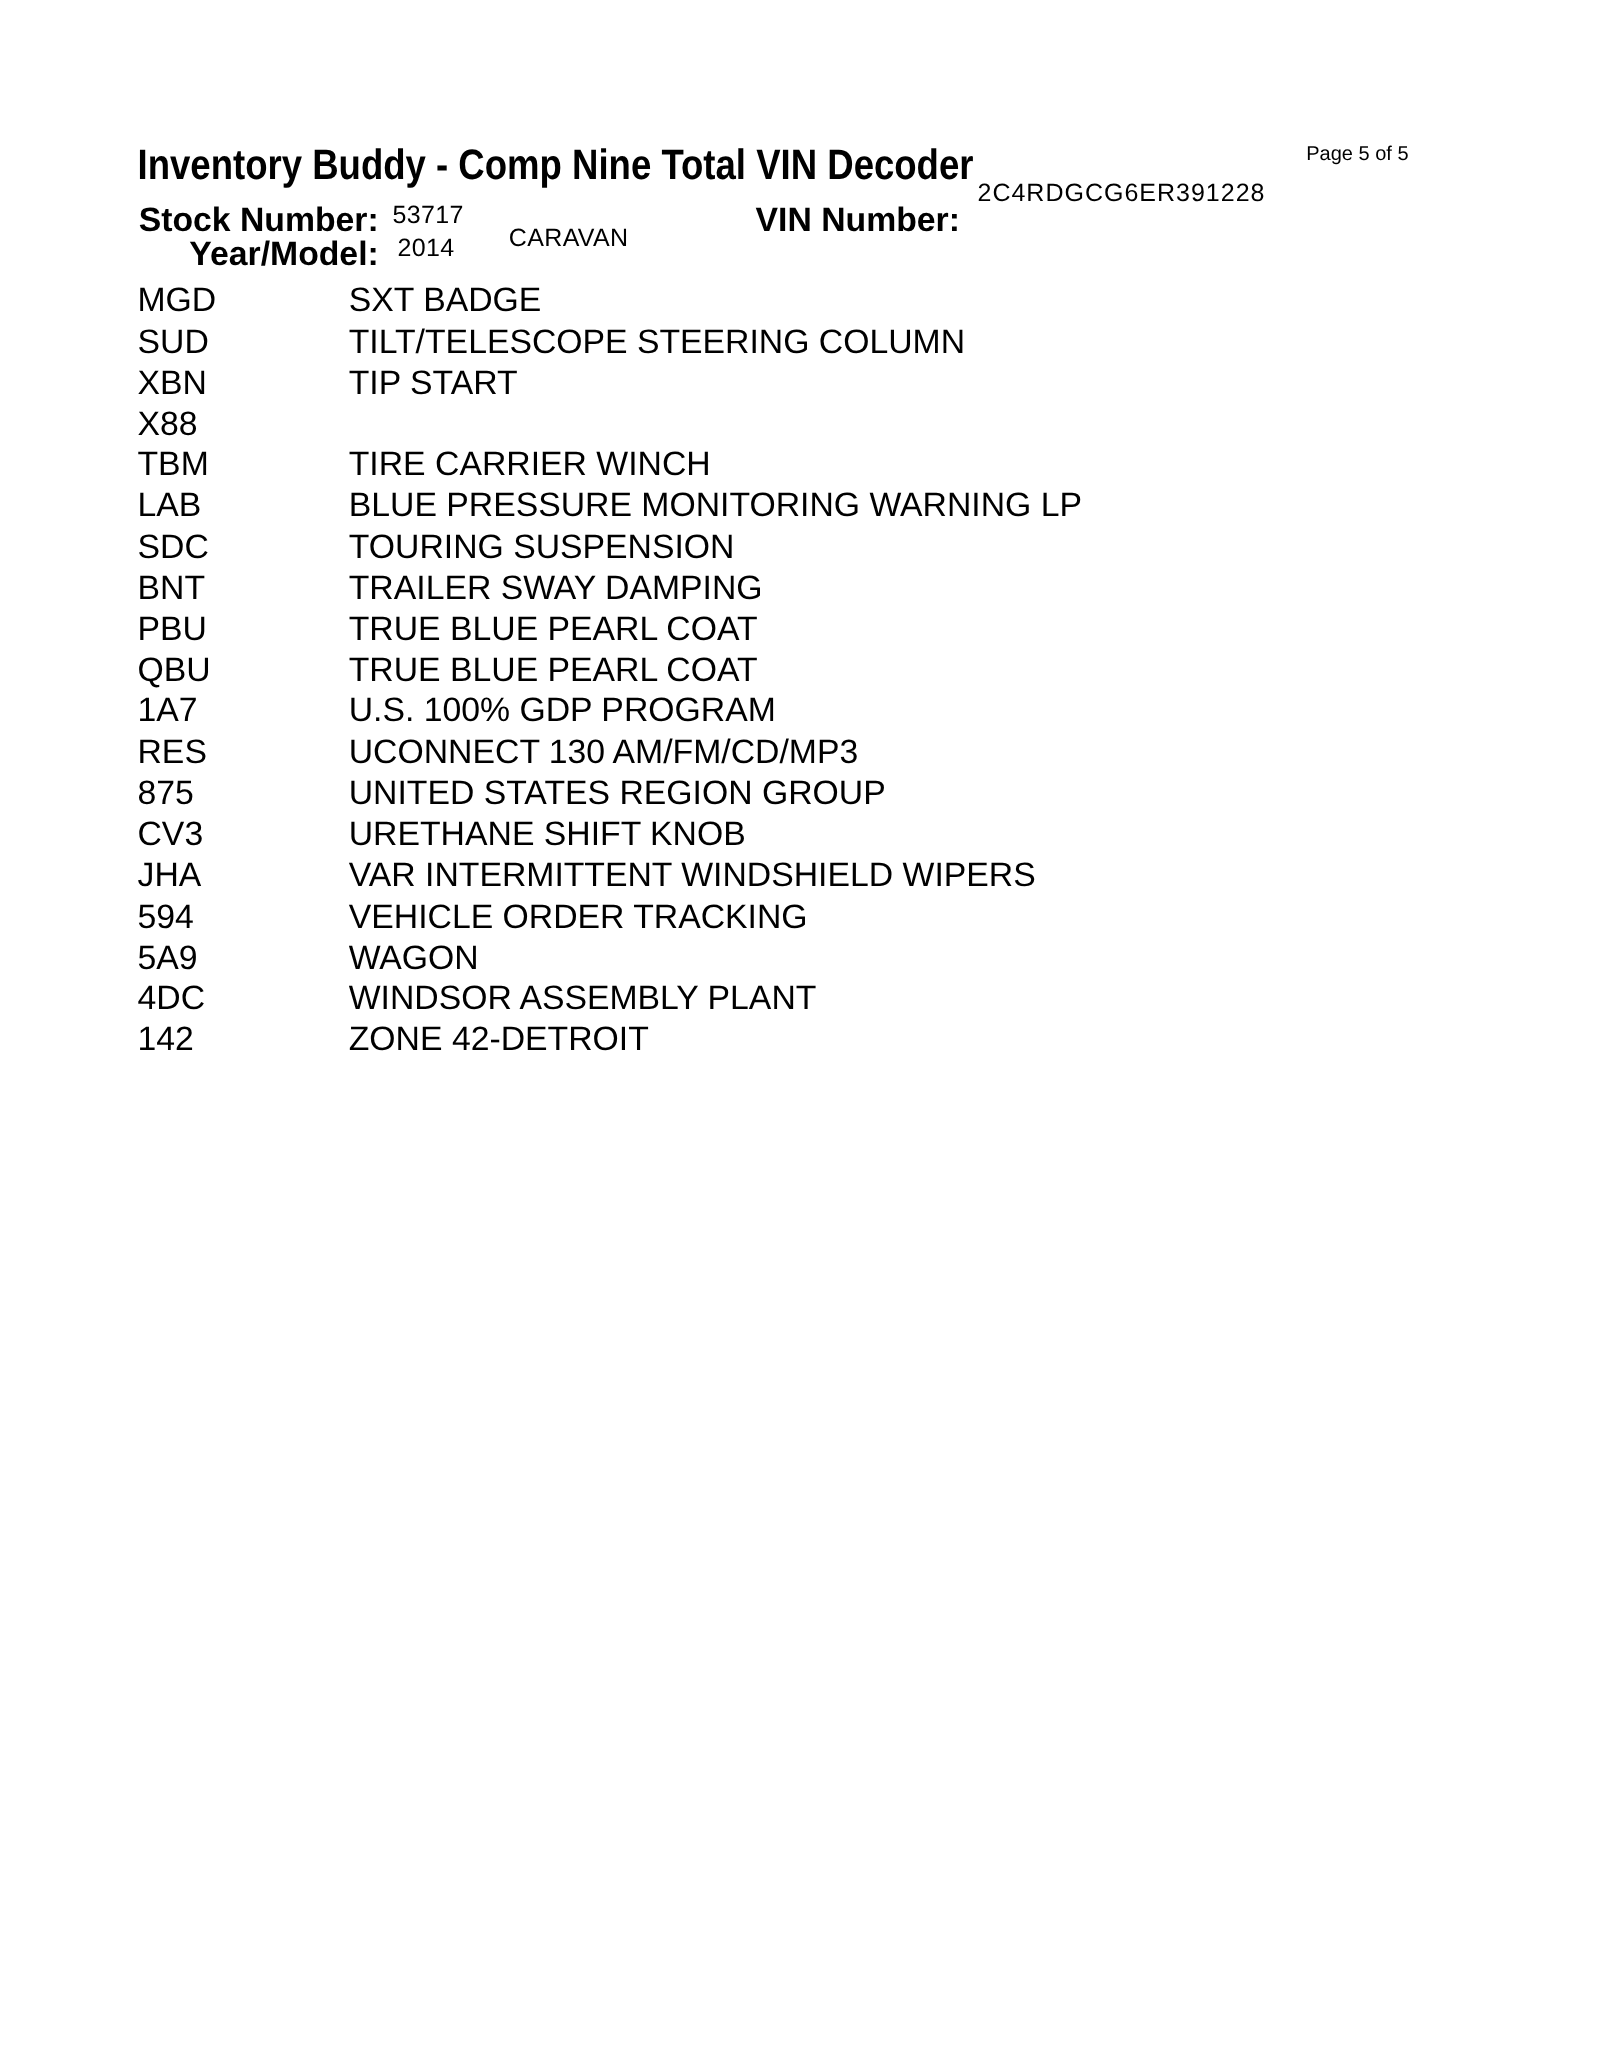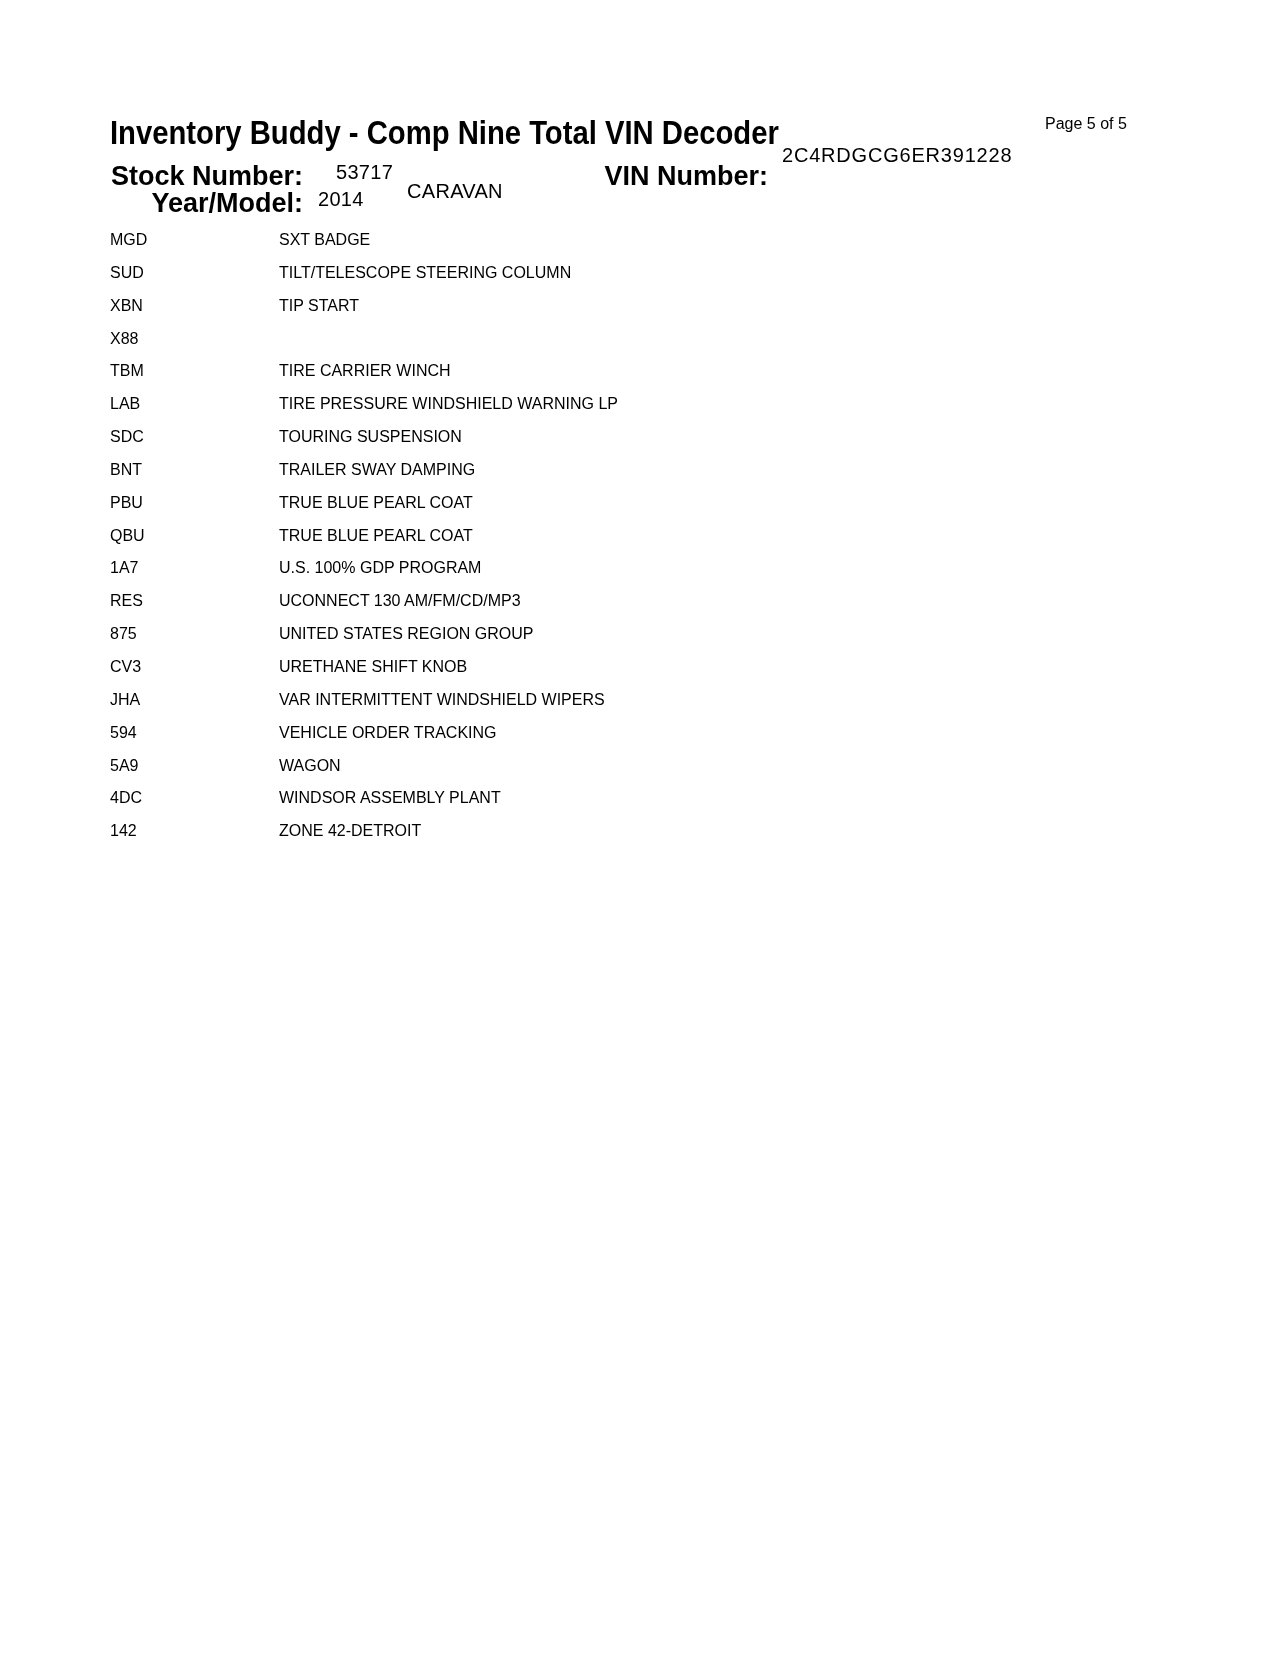--- a/index.html
+++ b/index.html
@@ -40,37 +40,37 @@
     text-align: right;
     white-space: nowrap;
   }
   .hdr-value {
     position: absolute;
     font-size: 20px;
     white-space: nowrap;
     letter-spacing: 0.3px;
   }
   .lbl-stock   { left: 110px; width: 193px; top: 161px; }
-  .val-stock   { left: 336px; top: 161px; }
+  .val-stock   { left: 314px; top: 161px; }
   .lbl-vin     { left: 600px; width: 168px; top: 161px; }
   .val-vin     { left: 782px; top: 144px; letter-spacing: 0.8px; }
   .lbl-year    { left: 110px; width: 193px; top: 188px; }
   .val-year    { left: 318px; top: 188px; }
   .val-model   { left: 407px; top: 180px; }
   .options-list {
     position: absolute;
     left: 110px;
     top: 224px;
     width: 1060px;
   }
   .option-row {
     display: flex;
     height: 32.85px;
     line-height: 32.85px;
-    font-size: 16px;
+    font-size: 27px;
     white-space: nowrap;
   }
   .option-code {
     width: 143px;
     flex: 0 0 143px;
   }
   .option-desc {
     flex: 1 1 auto;
     margin-left: 26px;
   }
@@ -112,21 +112,21 @@
     <span class="option-code">X88</span>
   </div>
 
   <div class="option-row">
     <span class="option-code">TBM</span>
     <span class="option-desc">TIRE CARRIER WINCH</span>
   </div>
 
   <div class="option-row">
     <span class="option-code">LAB</span>
-    <span class="option-desc">TIRE PRESSURE WINDSHIELD WARNING LP</span>
+    <span class="option-desc">BLUE PRESSURE MONITORING WARNING LP</span>
   </div>
 
   <div class="option-row">
     <span class="option-code">SDC</span>
     <span class="option-desc">TOURING SUSPENSION</span>
   </div>
 
   <div class="option-row">
     <span class="option-code">BNT</span>
     <span class="option-desc">TRAILER SWAY DAMPING</span>

